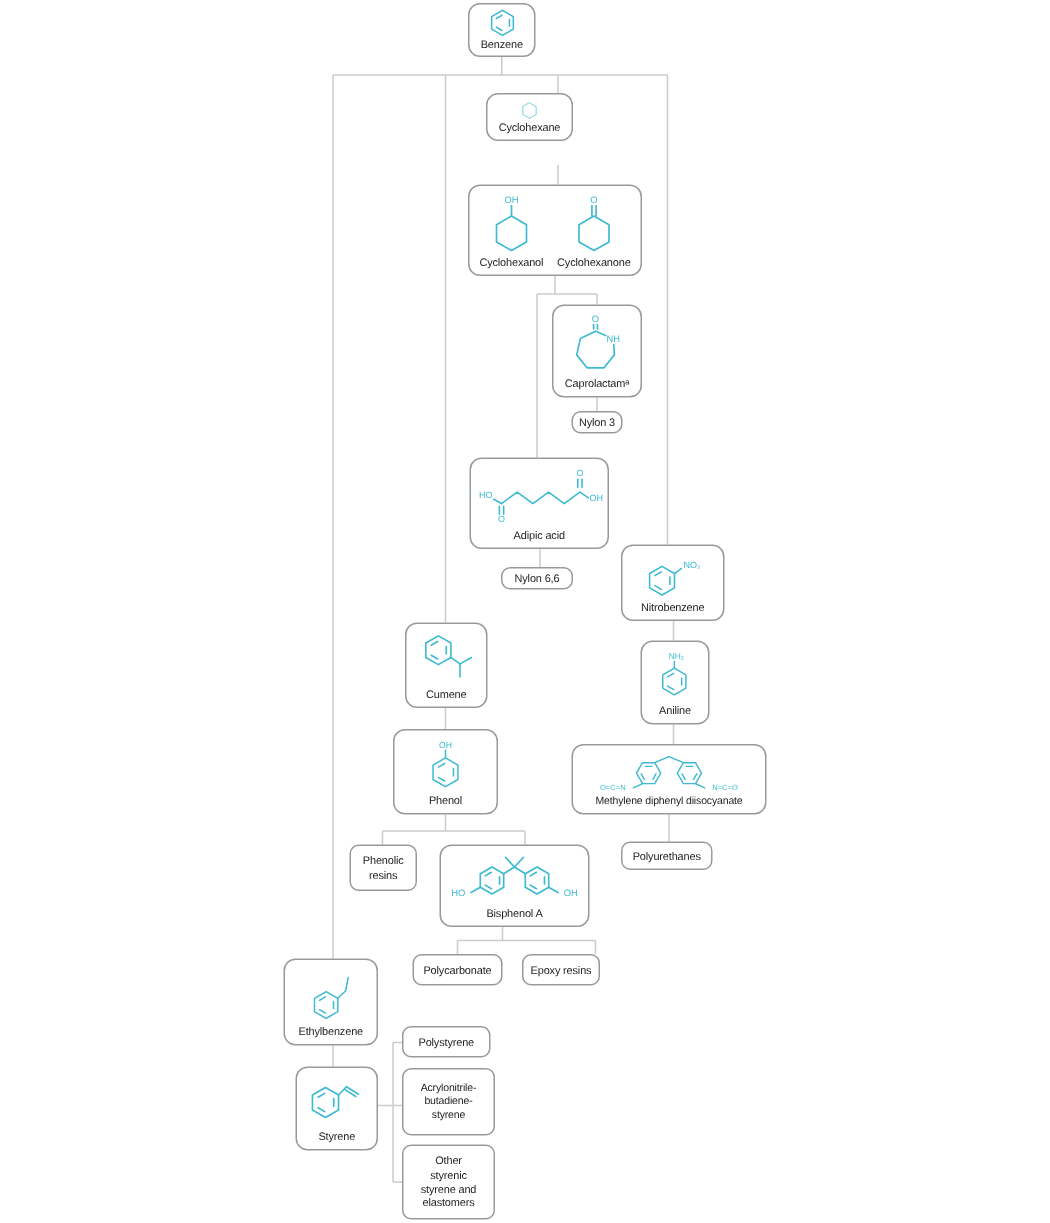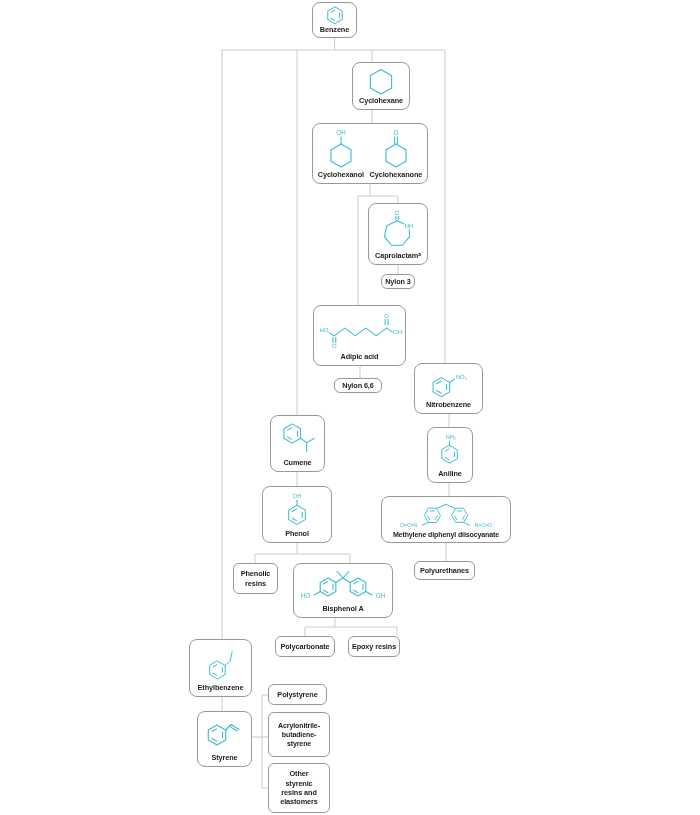--- a/index.html
+++ b/index.html
@@ -12,21 +12,21 @@
   .canvas{position:relative;width:700px;height:815px;background:#ffffff;
           font-family:"Liberation Sans",sans-serif;overflow:hidden;}
   #wires{position:absolute;left:0;top:0;}
   #wires path{stroke:var(--wire);stroke-width:1;fill:none;}
   .node{position:absolute;border:1px solid var(--border);border-radius:8px;background:#fff;
         display:flex;flex-direction:column;align-items:center;justify-content:space-between;
         padding:5px 2px 4px;box-sizing:border-box;}
   .pbox{position:absolute;border:1px solid var(--border);border-radius:6px;background:#fff;
         display:flex;align-items:center;justify-content:center;text-align:center;
         padding:1px;box-sizing:border-box;}
-  .label{font-size:7.3px;font-weight:700;color:var(--ink);text-align:center;
+  .label{font-size:7.3px;font-weight:400;color:var(--ink);text-align:center;
          white-space:pre-line;line-height:1.3;letter-spacing:-0.1px;}
   .label-sm{font-size:7px;}
   .duo{flex-direction:row;justify-content:space-around;align-items:stretch;padding:4px 2px 4px;}
   .col{display:flex;flex-direction:column;align-items:center;justify-content:space-between;}
   .struct line,.struct polyline,.struct polygon,.struct path{
     stroke:var(--accent);fill:none;stroke-width:1.1;stroke-linecap:round;stroke-linejoin:round;}
   .struct text{fill:var(--accent);stroke:none;font-size:6.3px;font-weight:500;
     font-family:"Liberation Sans",sans-serif;}
   .struct text.t6{font-size:6px;}
 </style>
@@ -51,21 +51,21 @@
       <g>
           <polygon points="15.0,1.0 22.8,5.5 22.8,14.5 15.0,19.0 7.2,14.5 7.2,5.5"></polygon>
           <line x1="20.0" y1="7.6" x2="20.0" y2="12.4"></line>
           <line x1="14.6" y1="15.5" x2="10.5" y2="13.1"></line>
           <line x1="10.5" y1="6.9" x2="14.6" y2="4.5"></line>
         </g>
     </svg>
     <div class="label">Benzene</div>
   </div>
 
-  <div class="node" style="left:352px;top:62px;width:58px;height:48px">
+  <div class="node" style="left:324px;top:62px;width:58px;height:32px">
     <svg class="struct" width="34" height="28" viewBox="0 0 34 28">
       <g>
           <polygon points="17.0,1.5 27.8,7.8 27.8,20.3 17.0,26.5 6.2,20.3 6.2,7.7"></polygon>
         </g>
     </svg>
     <div class="label">Cyclohexane</div>
   </div>
 
   <div class="node duo" style="left:312px;top:123px;width:116px;height:61px">
     <div class="col">
@@ -288,17 +288,17 @@
 
   <div class="pbox" style="left:268px;top:712px;width:62px;height:45px">
     <div class="label label-sm">Acrylonitrile-
 butadiene-
 styrene</div>
   </div>
 
   <div class="pbox" style="left:268px;top:763px;width:62px;height:50px">
     <div class="label">Other
 styrenic
-resins and
+styrene and
 elastomers</div>
   </div>
 
 </div>
 
 </body></html>

